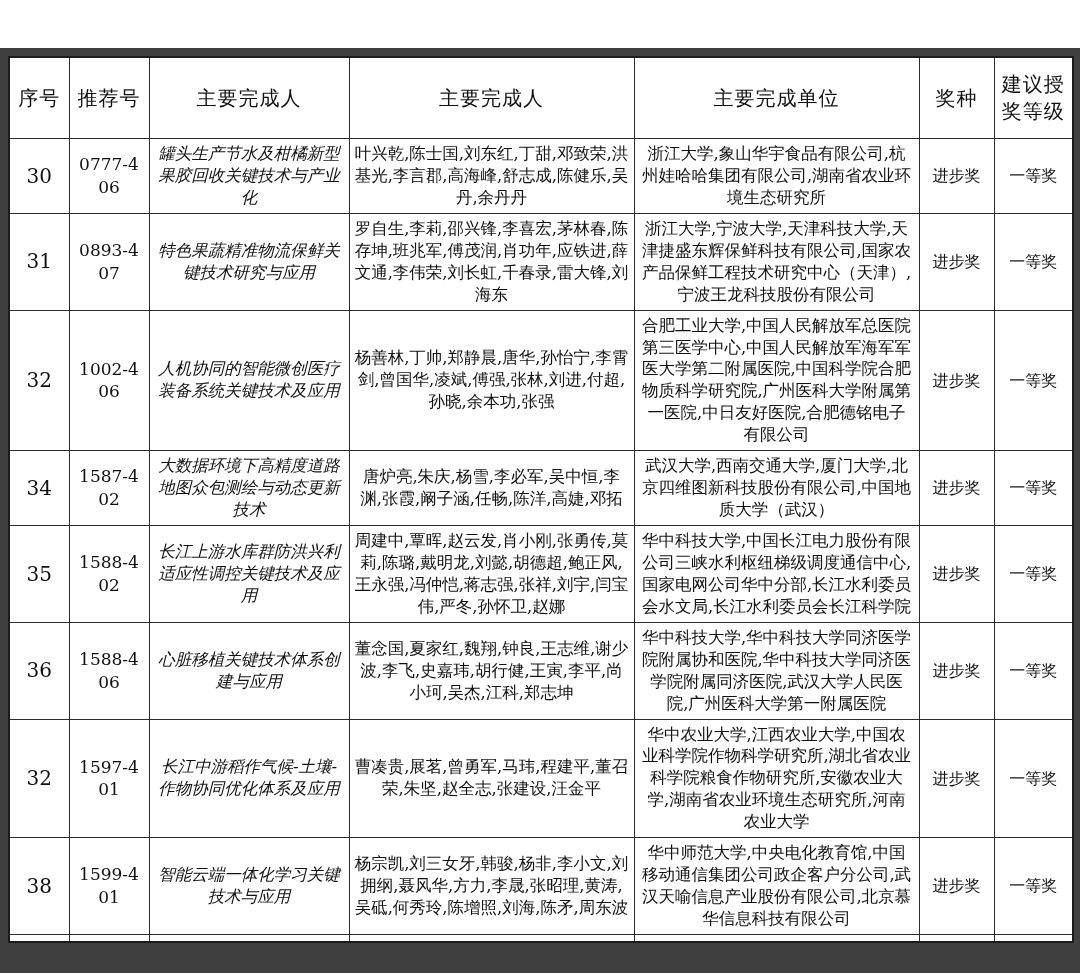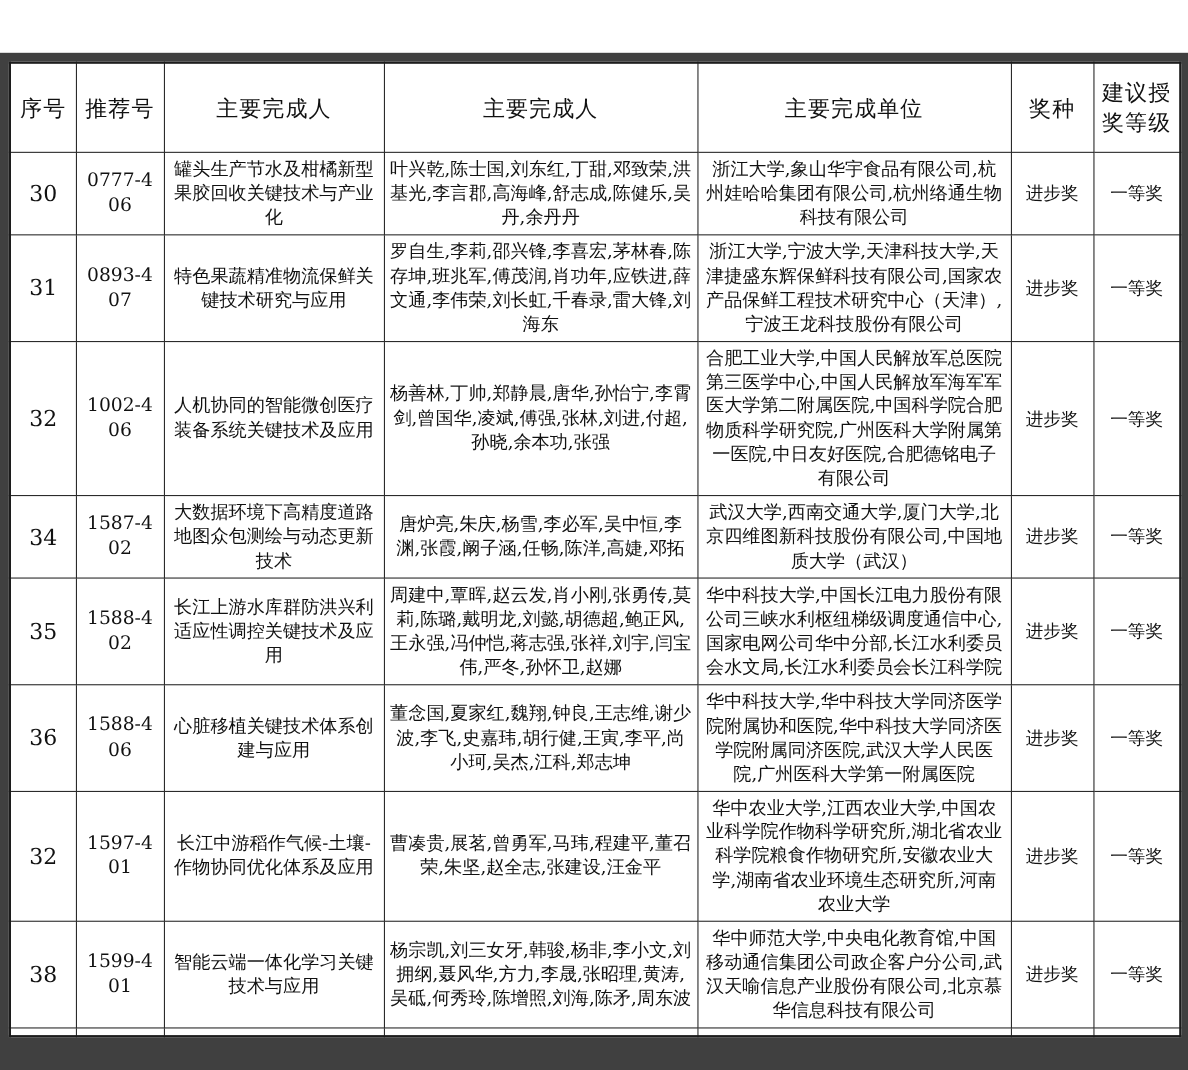--- a/index.html
+++ b/index.html
@@ -46,21 +46,21 @@
   col.c-index{width:60px;}
   col.c-code{width:80px;}
   col.c-project{width:200px;}
   col.c-people{width:285px;}
   col.c-units{width:285px;}
   col.c-kind{width:75px;}
   col.c-level{width:79px;}
 
   td.idx{font-size:20px;font-family:"DejaVu Serif","Liberation Serif",serif;}
   td.code{font-size:17px;letter-spacing:0px;}
-  td.project{text-align:center;}
+  td.project{text-align:center;font-style:italic;}
   td.people{text-align:center;}
   td.units{text-align:center;}
   td.kind,td.level{font-size:16px;white-space:nowrap;}
 
   
   tr.cut td{height:6px;padding:0;border-bottom:none;}
 </style>
 </head>
 <body>
 
@@ -85,21 +85,21 @@
         <th>奖种</th>
         <th>建议授奖等级</th>
       </tr>
     </thead>
     <tbody id="table-body">
         <tr>
           <td class="idx">30</td>
           <td class="code">0777-406</td>
           <td class="project">罐头生产节水及柑橘新型果胶回收关键技术与产业化</td>
           <td class="people">叶兴乾,陈士国,刘东红,丁甜,邓致荣,洪基光,李言郡,高海峰,舒志成,陈健乐,吴丹,余丹丹</td>
-          <td class="units">浙江大学,象山华宇食品有限公司,杭州娃哈哈集团有限公司,杭州络通生物科技有限公司</td>
+          <td class="units">浙江大学,象山华宇食品有限公司,杭州娃哈哈集团有限公司,湖南省农业环境生态研究所</td>
           <td class="kind">进步奖</td>
           <td class="level">一等奖</td>
         </tr>
         <tr>
           <td class="idx">31</td>
           <td class="code">0893-407</td>
           <td class="project">特色果蔬精准物流保鲜关键技术研究与应用</td>
           <td class="people">罗自生,李莉,邵兴锋,李喜宏,茅林春,陈存坤,班兆军,傅茂润,肖功年,应铁进,薛文通,李伟荣,刘长虹,千春录,雷大锋,刘海东</td>
           <td class="units">浙江大学,宁波大学,天津科技大学,天津捷盛东辉保鲜科技有限公司,国家农产品保鲜工程技术研究中心（天津）,宁波王龙科技股份有限公司</td>
           <td class="kind">进步奖</td>

